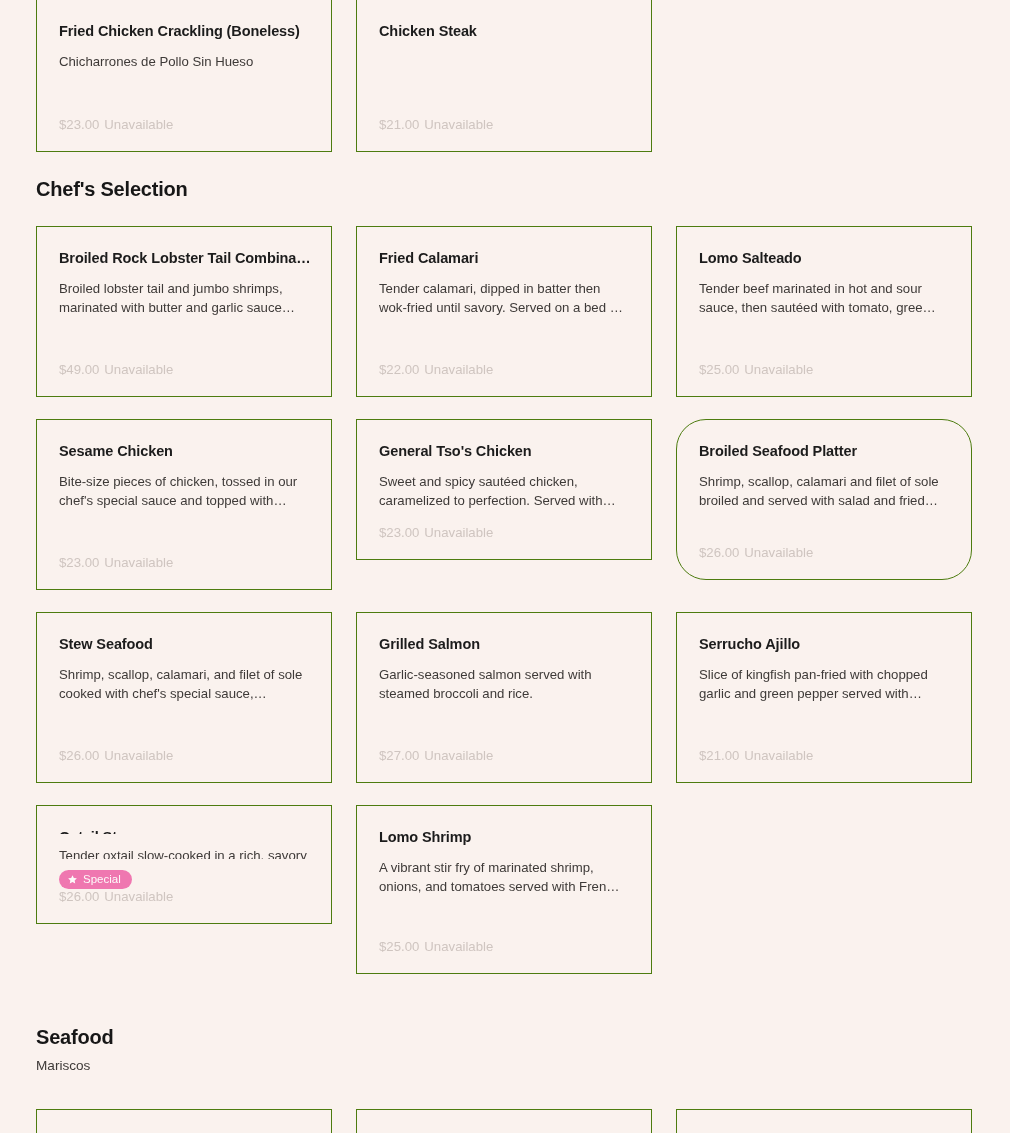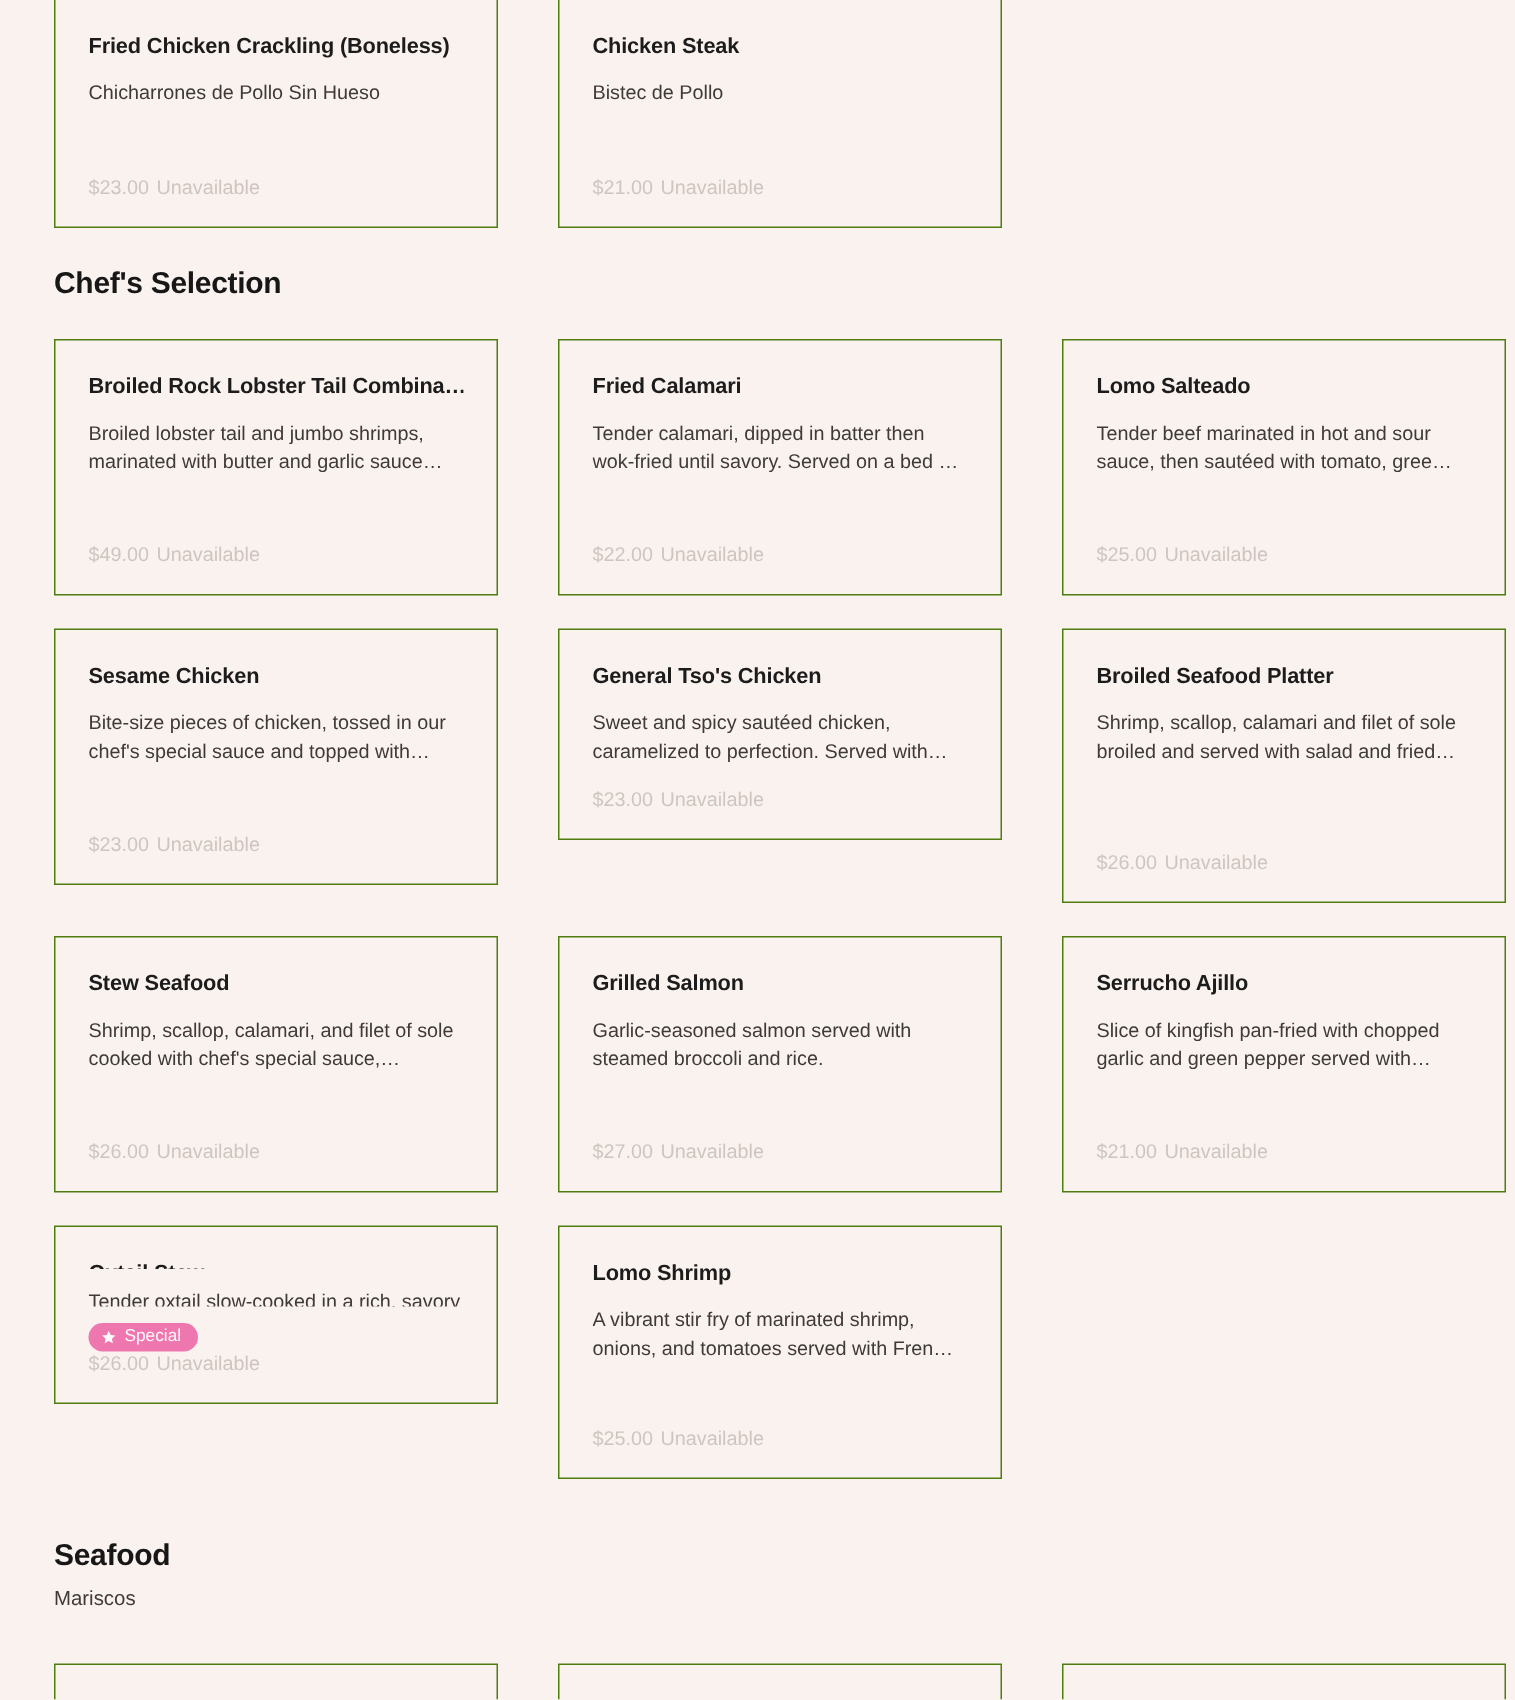--- a/index.html
+++ b/index.html
@@ -15,21 +15,21 @@
     height: 1133px;
     overflow: hidden;
     background: #faf2ee;
   }
   .grid {
     position: absolute;
     left: 36px;
     width: 938px;
     display: grid;
     grid-template-columns: repeat(3, 296px);
-    column-gap: 40px;
+    column-gap: 24px;
   }
   .card {
     position: relative;
     box-sizing: border-box;
     border: 1px solid #4d7c0f;
     background: #faf2ee;
     padding: 22px 22px 0 22px;
     display: flex;
     flex-direction: column;
   }
@@ -103,21 +103,20 @@
       <div class="card" style="height: 152px; padding-top: 22px; border-top: none;">
         <div class="title">Fried Chicken Crackling (Boneless)</div>
         <div class="desc">Chicharrones de Pollo Sin Hueso</div>
         <div class="footer">
           <span>$23.00</span>
           <span>Unavailable</span>
         </div>
       </div>
       <div class="card" style="height: 152px; padding-top: 22px; border-top: none;">
         <div class="title">Chicken Steak</div>
-        <div class="desc">Bistec de Pollo</div>
         <div class="footer">
           <span>$21.00</span>
           <span>Unavailable</span>
         </div>
       </div>
     </div>
 
   <div class="section-head" id="head-chefs" style="top:178px;">
     <div class="st">Chef's Selection</div>
   </div>
@@ -156,21 +155,21 @@
         </div>
       </div>
       <div class="card" style="height: 141px;">
         <div class="title">General Tso's Chicken</div>
         <div class="desc">Sweet and spicy sautéed chicken, caramelized to perfection. Served with…</div>
         <div class="footer">
           <span>$23.00</span>
           <span>Unavailable</span>
         </div>
       </div>
-      <div class="card" style="height: 183px;">
+      <div class="card" style="height: 161px; border-radius: 30px;">
         <div class="title">Broiled Seafood Platter</div>
         <div class="desc">Shrimp, scallop, calamari and filet of sole broiled and served with salad and fried…</div>
         <div class="footer">
           <span>$26.00</span>
           <span>Unavailable</span>
         </div>
       </div>
       <div class="card" style="height: 171px;">
         <div class="title">Stew Seafood</div>
         <div class="desc">Shrimp, scallop, calamari, and filet of sole cooked with chef's special sauce,…</div>

